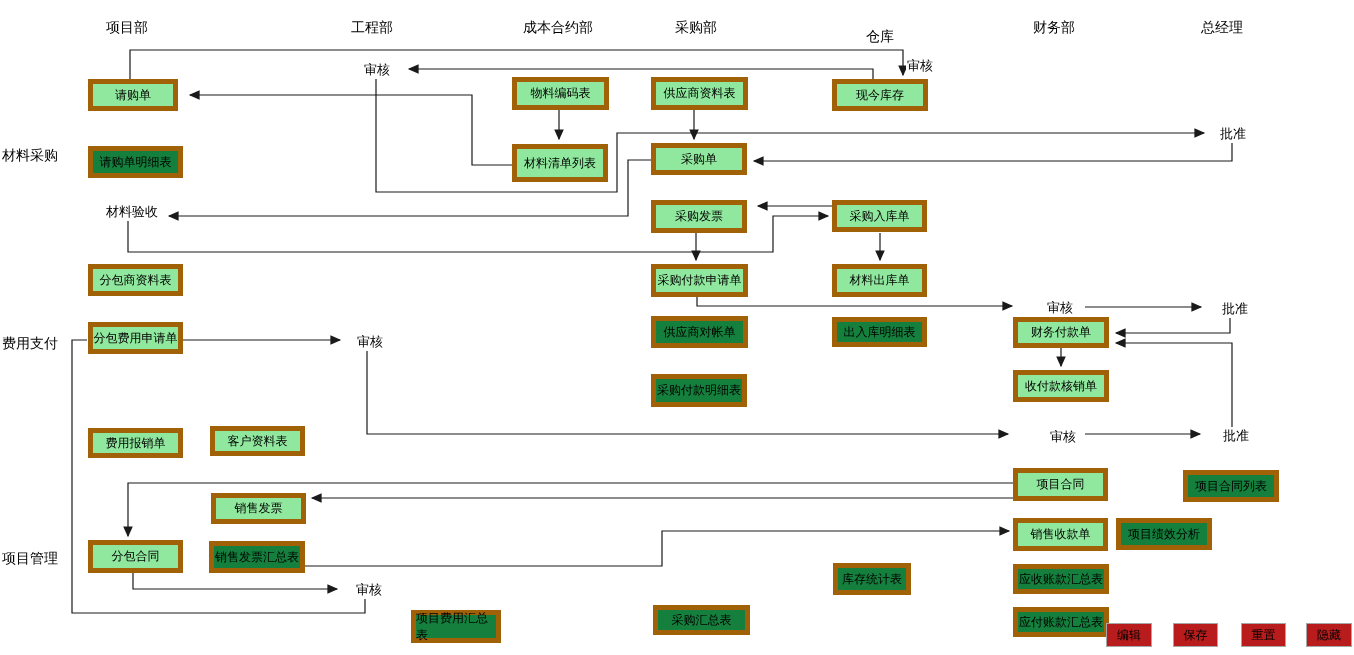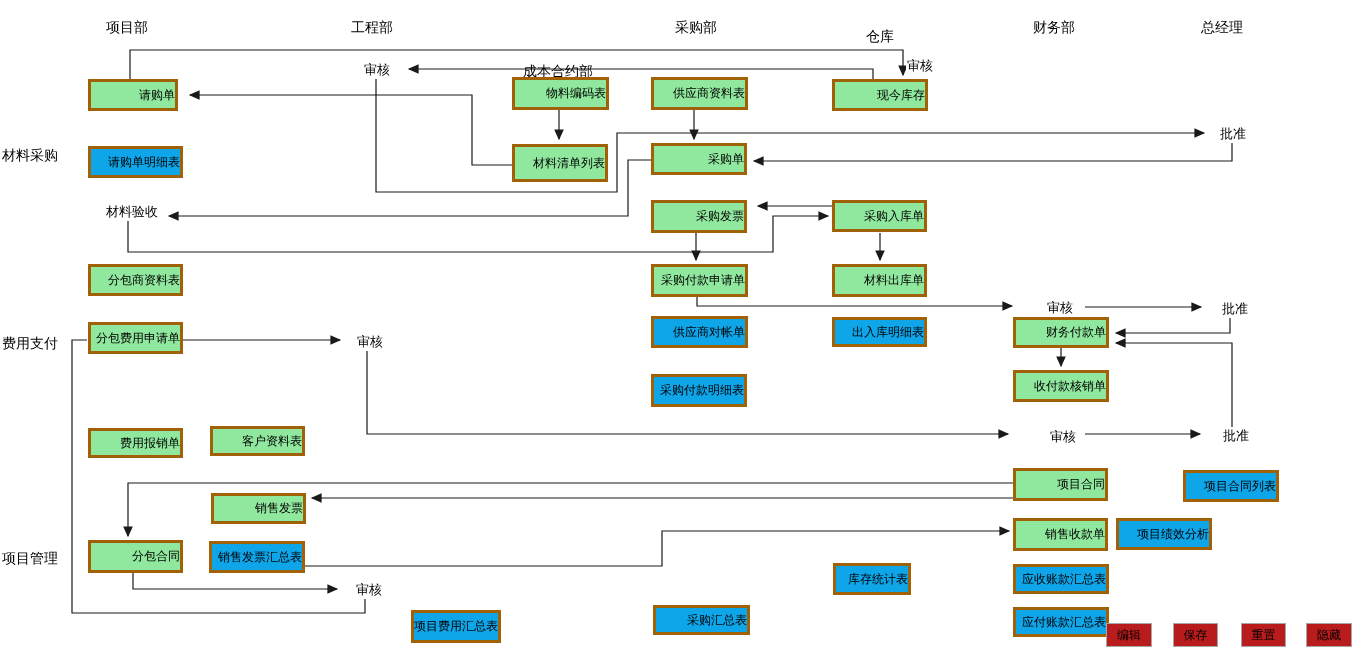--- a/index.html
+++ b/index.html
@@ -2,24 +2,24 @@
 <html><head>
 <meta charset="utf-8">
 <style>
   html,body{margin:0;padding:0;background:#fff;}
   body{font-family:"DejaVu Sans","Liberation Sans",sans-serif;color:#000;}
   #canvas{position:relative;width:1354px;height:655px;background:#fff;overflow:hidden;}
   #wires{position:absolute;left:0;top:0;pointer-events:none;}
   .lane-header{position:absolute;transform:translateX(-50%);font-size:14px;white-space:nowrap;}
   .row-label{position:absolute;font-size:14px;white-space:nowrap;}
   .flow-label{position:absolute;font-size:13px;white-space:nowrap;background:#fff;padding:0 1px;}
-  .node{position:absolute;display:flex;align-items:center;justify-content:flex-end;
-        font-size:12px;box-sizing:border-box;border:3px solid #a16207;cursor:default;}
+  .node{position:absolute;display:flex;align-items:center;justify-content:center;
+        font-size:12px;box-sizing:border-box;border:5px solid #a16207;cursor:default;}
   .node.green{background:#90e89e;}
-  .node.purple{background:#0ea5e9;}
+  .node.purple{background:#15803d;}
   .btn{position:absolute;display:flex;align-items:center;justify-content:center;
        font-size:12px;background:#b91c1c;border:1px solid #a6a6a6;box-sizing:border-box;cursor:pointer;}
 </style>
 </head>
 <body>
 
 <div id="canvas">
   <svg id="wires" width="1354" height="655">
     <defs>
       <marker id="arr" markerWidth="10" markerHeight="8" refX="8" refY="4" orient="auto">
@@ -50,21 +50,21 @@
         <path d="M1013,483 H128 V536" marker-end="url(#arr)"></path>
         <path d="M1013,498 H312" marker-end="url(#arr)"></path>
         <path d="M305,566 H662 V531 H1009" marker-end="url(#arr)"></path>
         <path d="M133,573 V589 H337" marker-end="url(#arr)"></path>
         <path d="M87,340 H72 V613 H365 V598"></path>
       </g>
   </svg>
   <div id="lanes-layer">
       <div class="lane-header" style="left: 127px; top: 19px;">项目部</div>
       <div class="lane-header" style="left: 372px; top: 19px;">工程部</div>
-      <div class="lane-header" style="left: 558px; top: 19px; margin-top: 44px;">成本合约部</div>
+      <div class="lane-header" style="left: 558px; top: 19px;">成本合约部</div>
       <div class="lane-header" style="left: 696px; top: 19px;">采购部</div>
       <div class="lane-header" style="left: 880px; top: 28px;">仓库</div>
       <div class="lane-header" style="left: 1054px; top: 19px;">财务部</div>
       <div class="lane-header" style="left: 1222px; top: 19px;">总经理</div>
     </div>
   <div id="rows-layer">
       <div class="row-label" style="left: 2px; top: 147px;">材料采购</div>
       <div class="row-label" style="left: 2px; top: 335px;">费用支付</div>
       <div class="row-label" style="left: 2px; top: 550px;">项目管理</div>
     </div>

